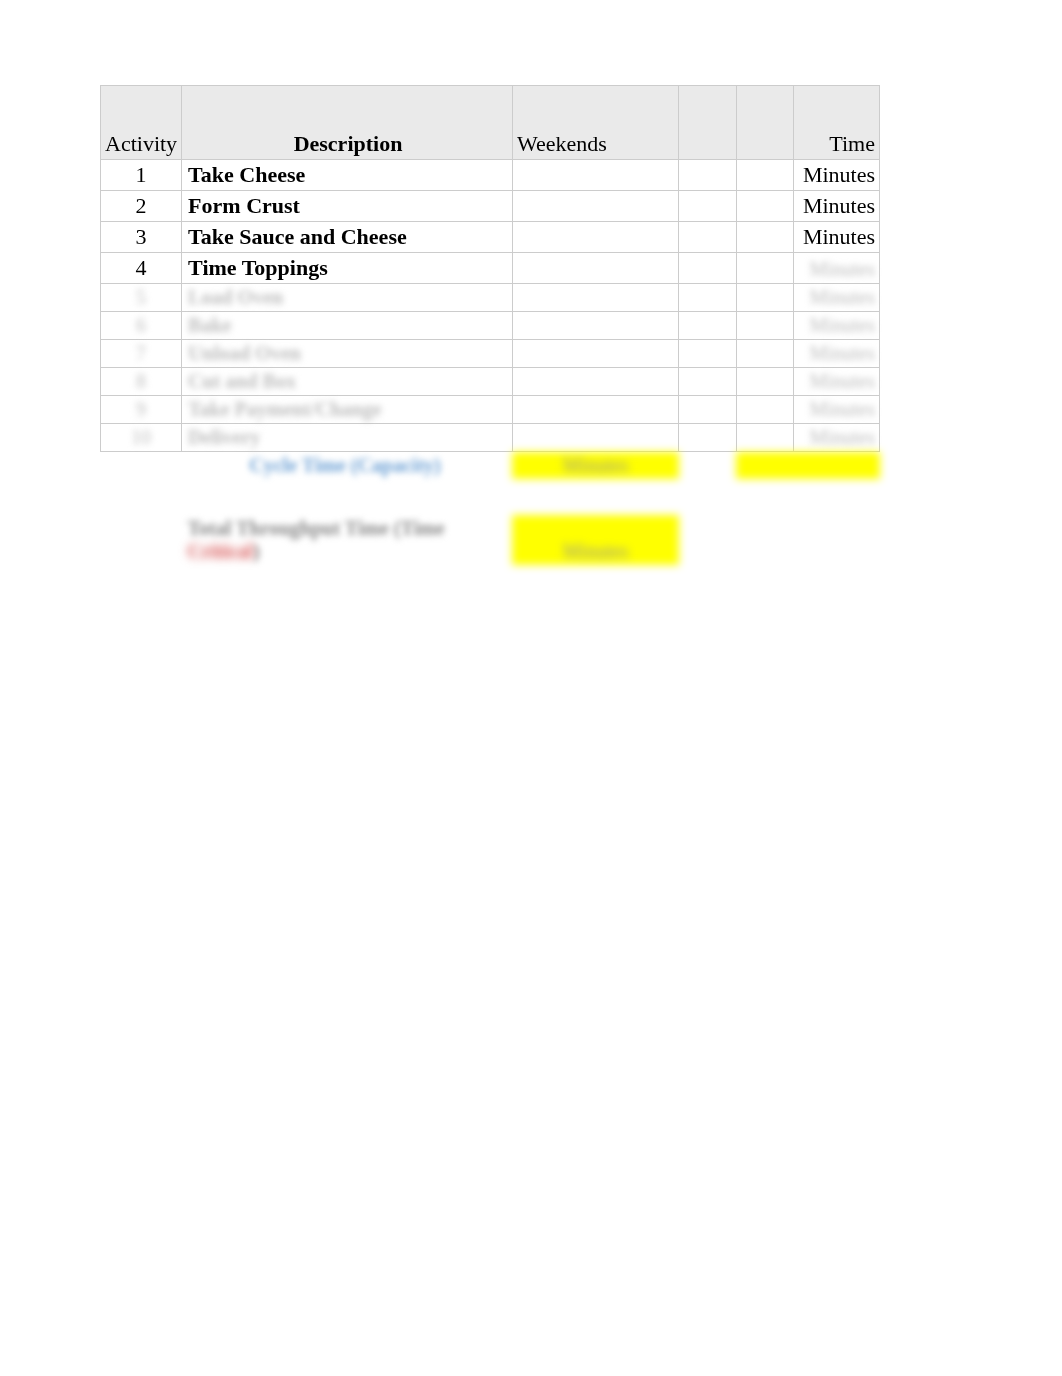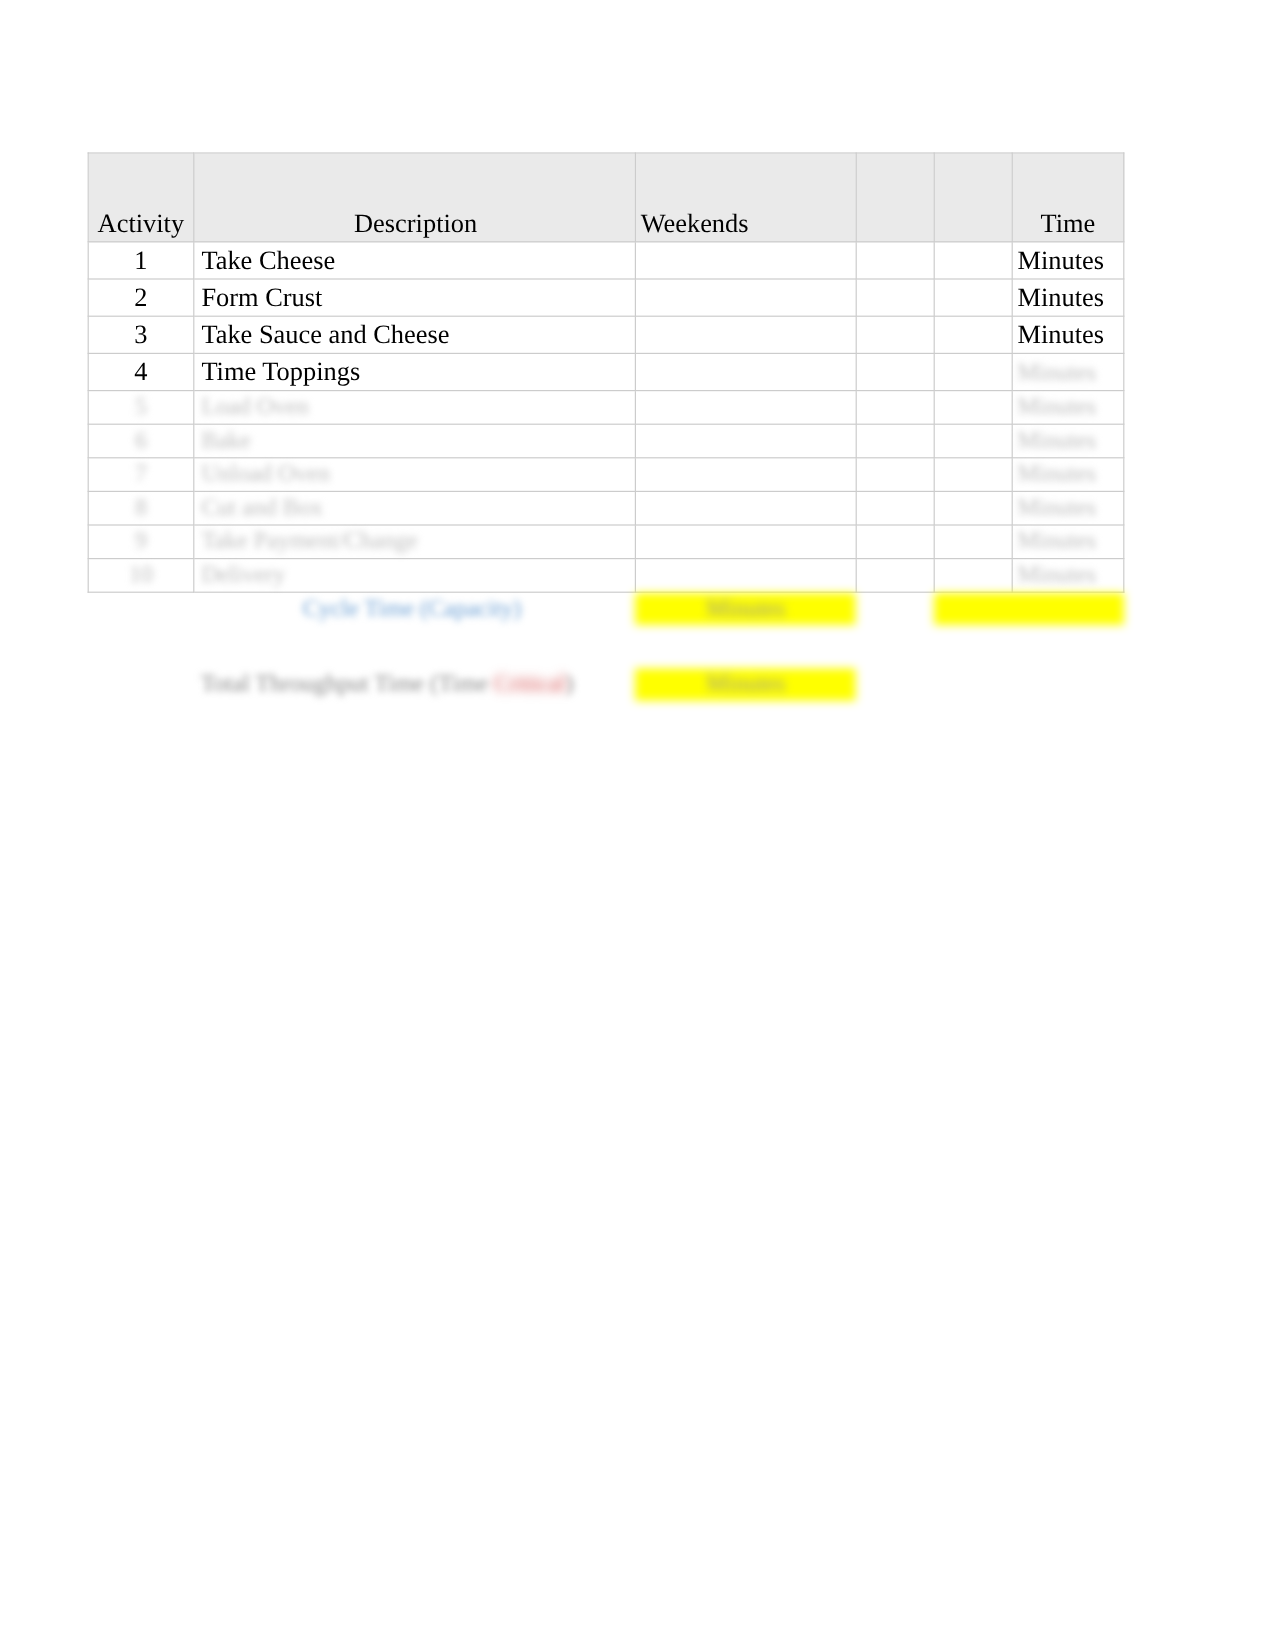--- a/index.html
+++ b/index.html
@@ -10,53 +10,52 @@
     body {
       font-family: "Times New Roman", Times, serif;
       background: #ffffff;
       width: 1062px;
       height: 1376px;
       position: relative;
     }
     .table-wrapper {
       position: absolute;
       top: 85px;
-      left: 73px;
-      width: 864px;
-      margin-top: 42px;
+      left: 100px;
+      width: 780px;
     }
     table {
       border-collapse: collapse;
       width: 100%;
     }
     th, td {
       border: 1px solid #cccccc;
       font-size: 22px;
       vertical-align: bottom;
       padding: 2px 4px;
       height: 26px;
     }
     th {
       background: #eaeaea;
       font-weight: normal;
       text-align: center;
       vertical-align: bottom;
       height: 74px;
     }
     .col-activity { width: 78px; text-align: center; }
-    .col-description { width: 340px; text-align: left; padding-left: 6px; }
+    .col-description { width: 340px; text-align: left; padding-left: 6px; font-weight: bold; }
     .col-weekends { width: 170px; text-align: center; }
     .col-c1 { width: 60px; text-align: center; }
     .col-c2 { width: 60px; text-align: center; }
-    .col-time { width: 86px; text-align: left; }
+    .col-time { width: 86px; text-align: right; }
     
     th.col-activity { vertical-align: bottom; }
     th.col-description { text-align: center; }
     th.col-weekends { text-align: left; }
-    th.col-time { text-align: center; }
+    th.col-time { }
 
     .blurred-text {
       color: #bdbdbd;
       filter: blur(3px);
       font-size: 20px;
     }
     .blurred-num {
       color: #bdbdbd;
       filter: blur(3px);
       font-size: 20px;

